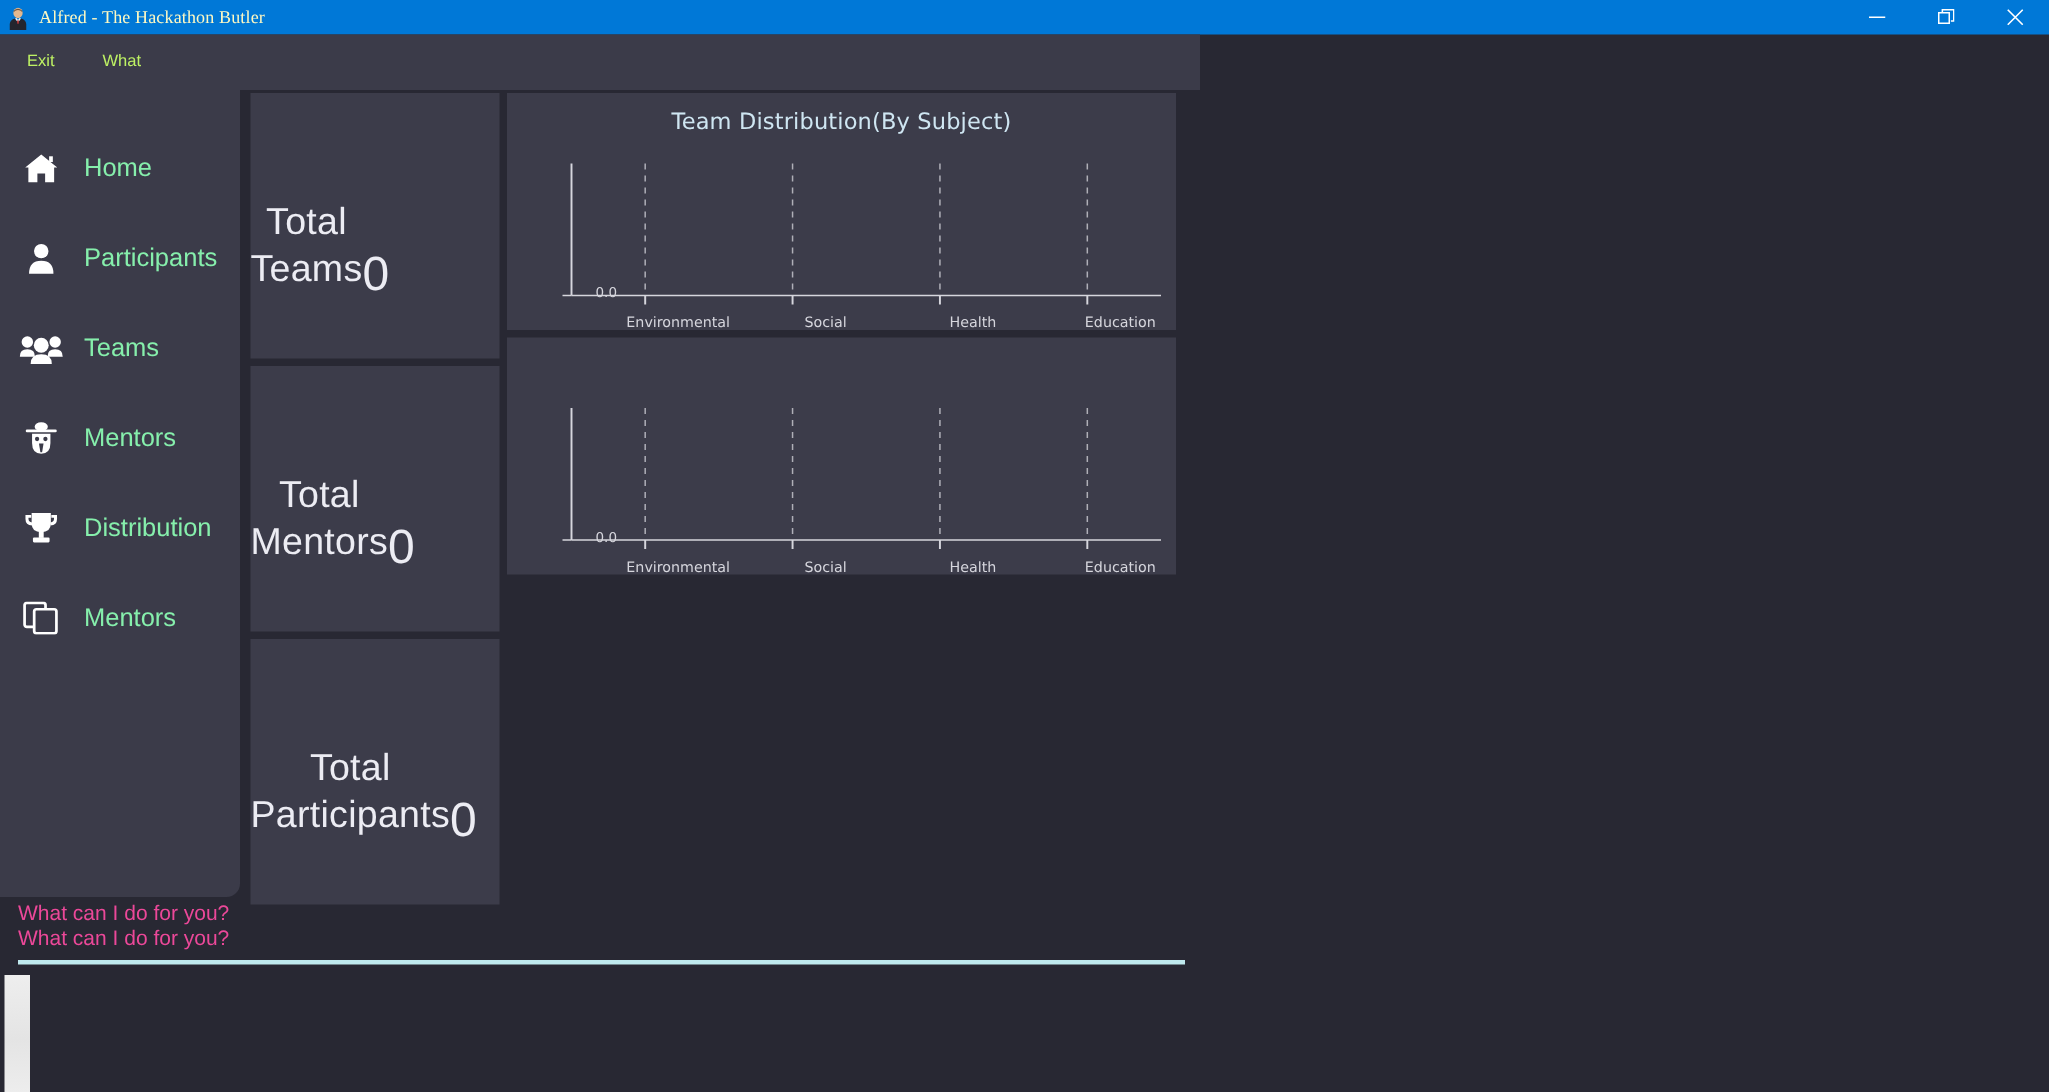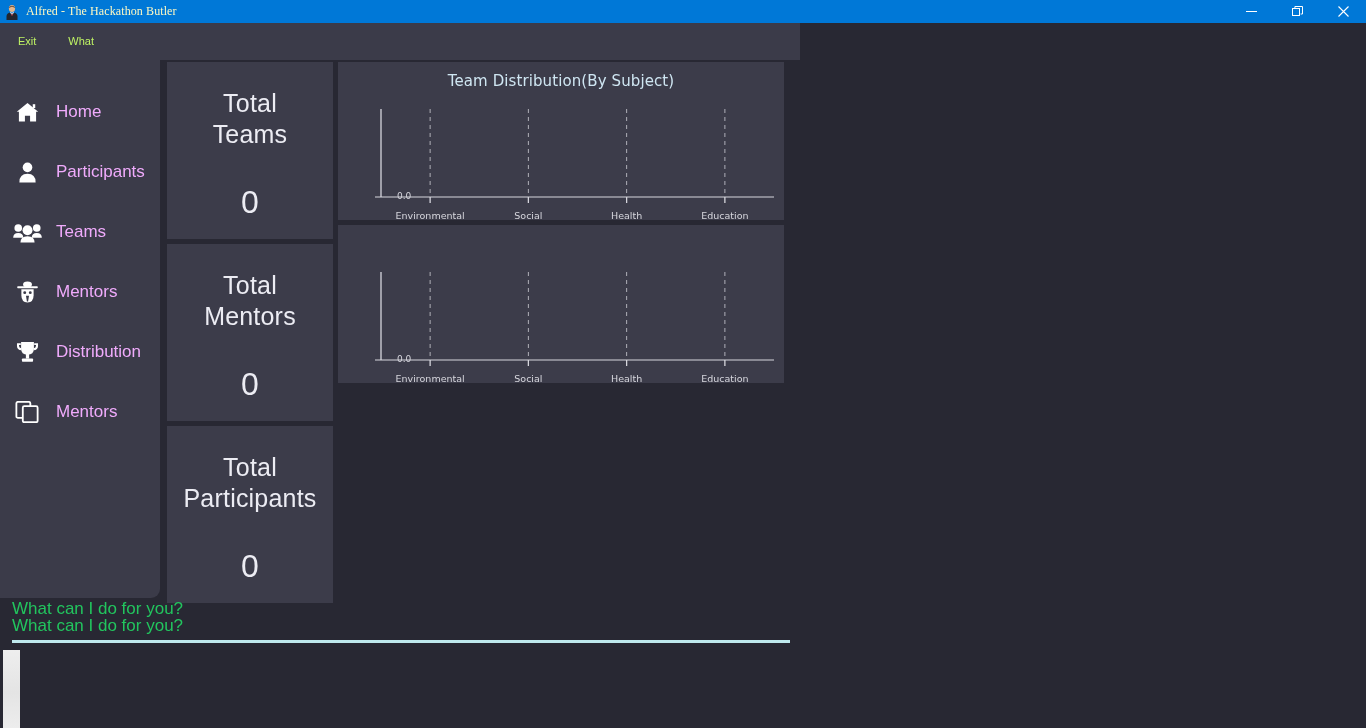--- a/index.html
+++ b/index.html
@@ -53,30 +53,30 @@
   .nav-item {
     height: 60px; display: flex; align-items: center;
     padding-left: 12px; gap: 14px; cursor: default;
   }
   .nav-ico {
     width: 30px; height: 26px; display: flex; align-items: center;
     justify-content: center; flex: 0 0 30px; color: #ffffff;
   }
   .nav-ico svg { display: block; fill: #ffffff; }
   .nav-label {
-    color: #f0abfc; font-size: 17px; white-space: nowrap;
+    color: #86efac; font-size: 17px; white-space: nowrap;
   }
 
   
   .stats-col {
     position: absolute; left: 167px; top: 62px; width: 166px;
   }
   .stat-card {
     background: #3c3c4a; width: 166px; margin-bottom: 5px;
-    display: flex; flex-direction: column; align-items: center;
+    display: flex; flex-direction: row; align-items: center;
     padding-top: 26px;
   }
   .stat-card.c1 { height: 177px; }
   .stat-card.c2 { height: 177px; }
   .stat-card.c3 { height: 177px; }
   .stat-title {
     color: #ececf3; font-size: 25px; line-height: 31px;
     text-align: center; white-space: pre-line; letter-spacing: .2px;
   }
   .stat-value {
@@ -99,29 +99,29 @@
     position: absolute; left: 0; top: 0; width: 446px; height: 177px;
   }
   .ytick-label {
     position: absolute; color: #d6d6dd; font-size: 9px;
     font-family: "DejaVu Sans", sans-serif;
     margin-left: 44px;
   }
   .xtick-label {
     position: absolute; color: #d6d6dd; font-size: 9.5px;
     font-family: "DejaVu Sans", sans-serif;
-    transform: translateX(-50%); white-space: nowrap;
+    transform: translateX(-50%); white-space: nowrap; margin-left: 22px;
   }
 
   
   .chatlog {
     position: absolute; left: 12px; top: 600px; width: 780px;
   }
   .chat-line {
-    color: #22c55e; font-size: 17px; line-height: 17px;
+    color: #ec4899; font-size: 14px; line-height: 17px;
     white-space: nowrap;
   }
   .chat-sep {
     position: absolute; left: 12px; top: 640px; width: 778px; height: 3px;
     background: #bfe9ee;
   }
   .chat-input-wrap {
     position: absolute; left: 3px; top: 650px; width: 1363px; height: 78px;
     background: #282833;
   }

